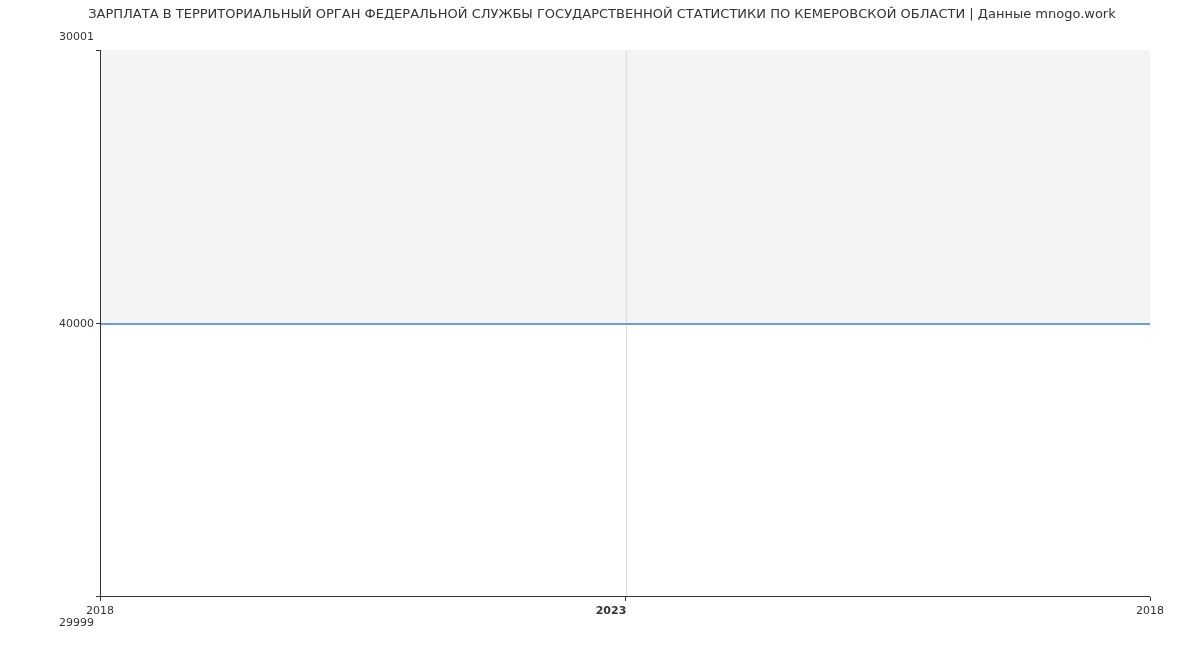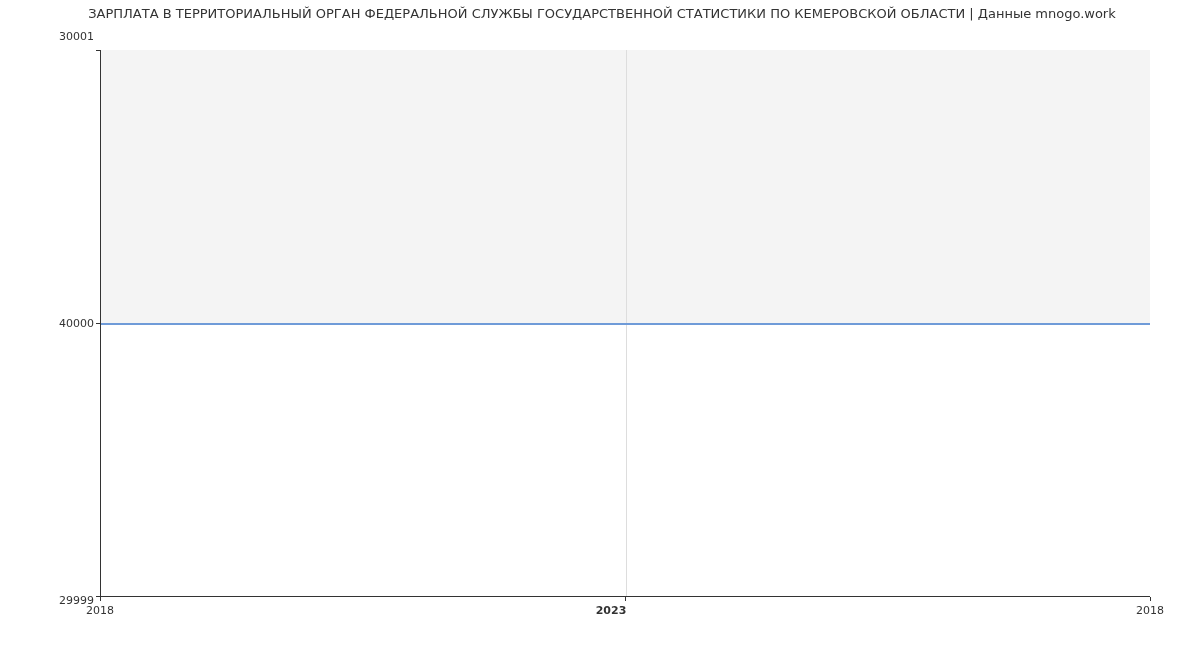--- a/index.html
+++ b/index.html
@@ -67,21 +67,21 @@
     <div class="grid-v" style="left:50%;"></div>
     <div class="data-line" style="top:50%;"></div>
   </div>
 
   <div class="ytick-mark" style="top:50px;"></div>
   <div class="ytick-mark" style="top:323px;"></div>
   <div class="ytick-mark" style="top:596px;"></div>
 
   <div class="ytick" style="top:36px;">30001</div>
   <div class="ytick" style="top:323px;">40000</div>
-  <div class="ytick" style="top:600px;margin-left:30px;">29999</div>
+  <div class="ytick" style="top:622px;margin-left:30px;">29999</div>
 
   <div class="xtick-mark" style="left:100px;"></div>
   <div class="xtick-mark" style="left:625px;"></div>
   <div class="xtick-mark" style="left:1150px;"></div>
 
   <div class="xtick" style="left:100px;">2018</div>
   <div class="xtick" style="left:611px;font-weight:bold;">2023</div>
   <div class="xtick" style="left:1150px;">2018</div>
 
 </div>

